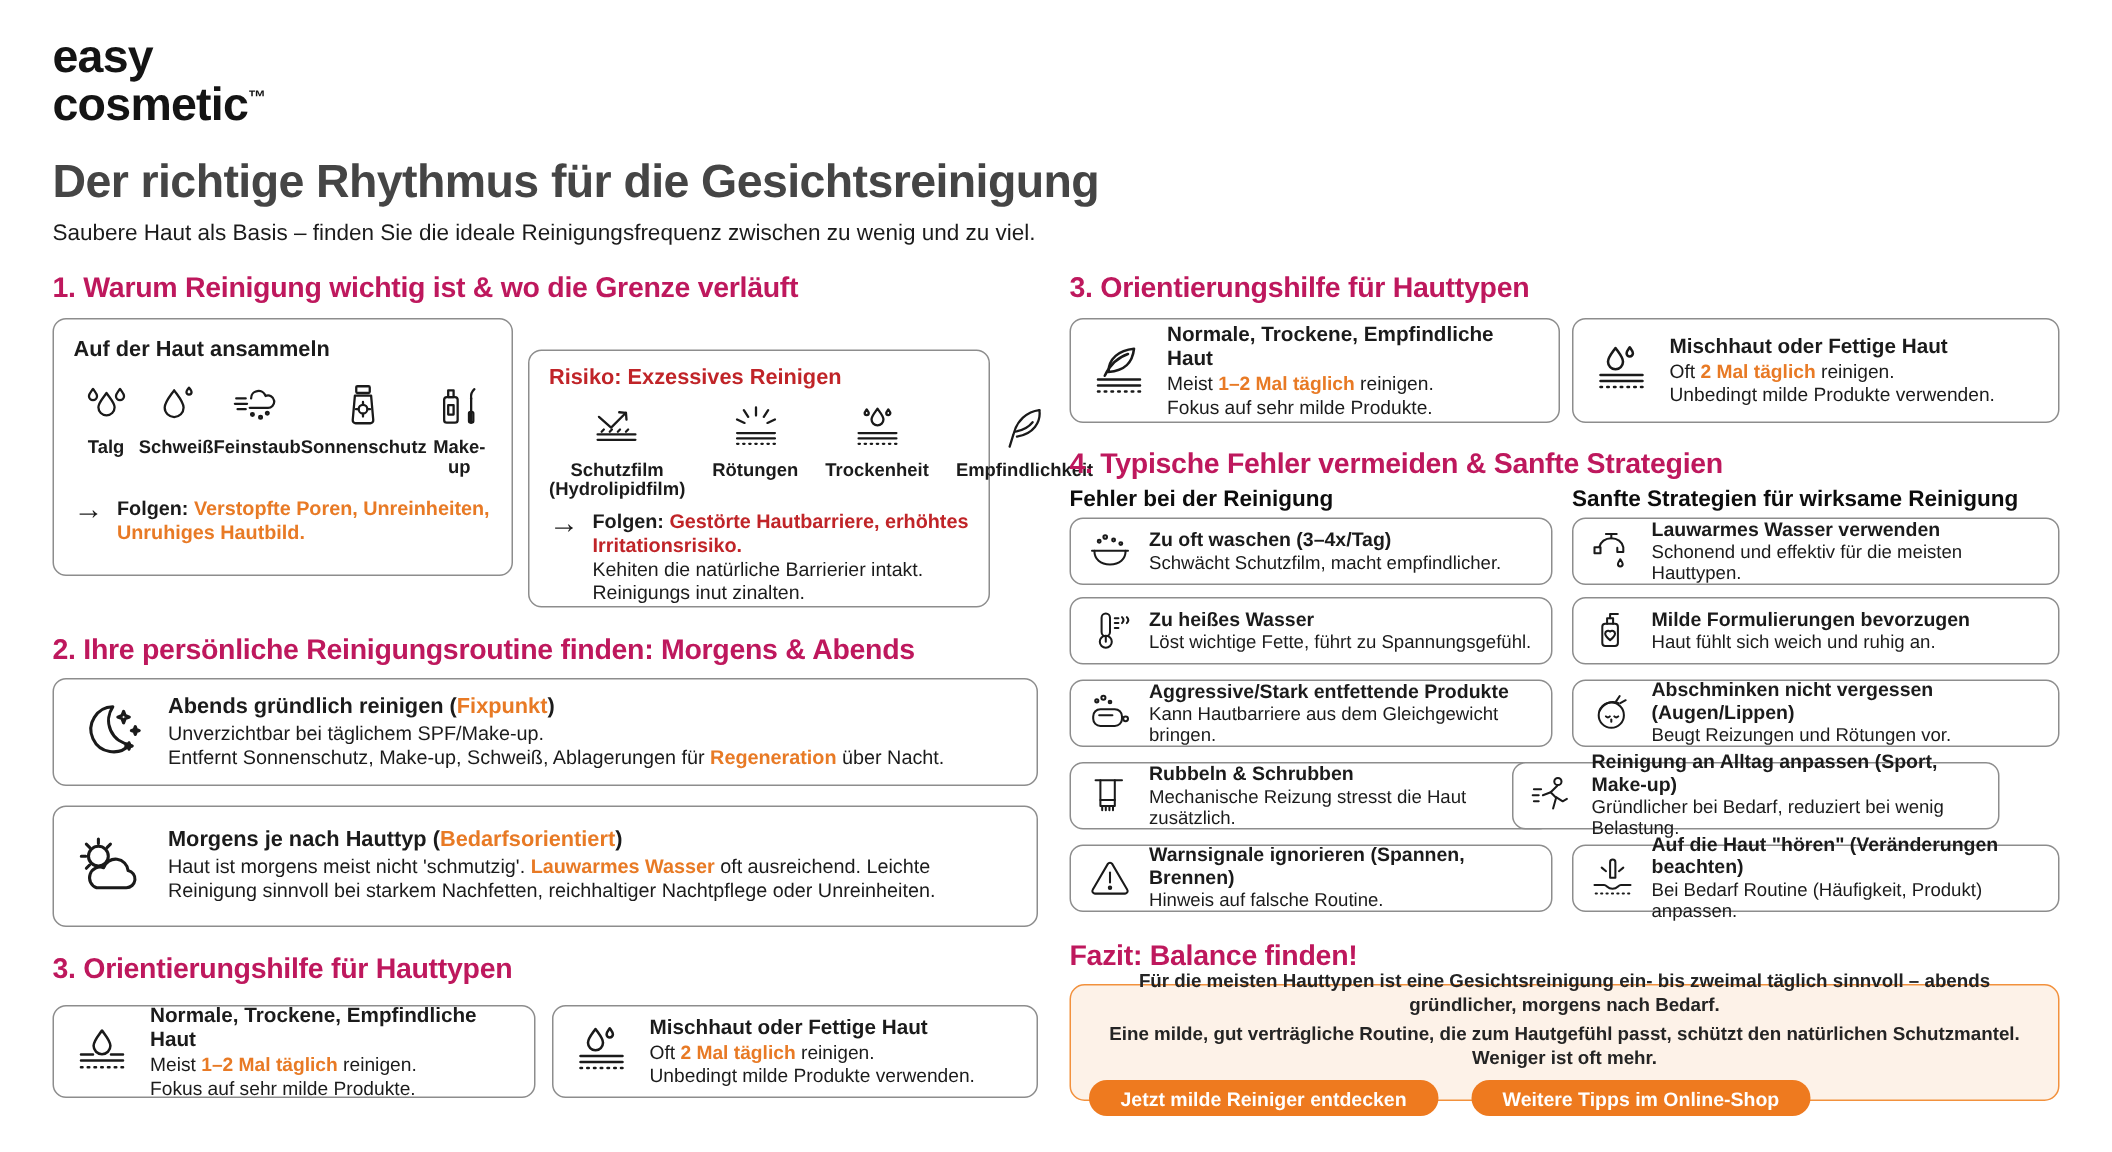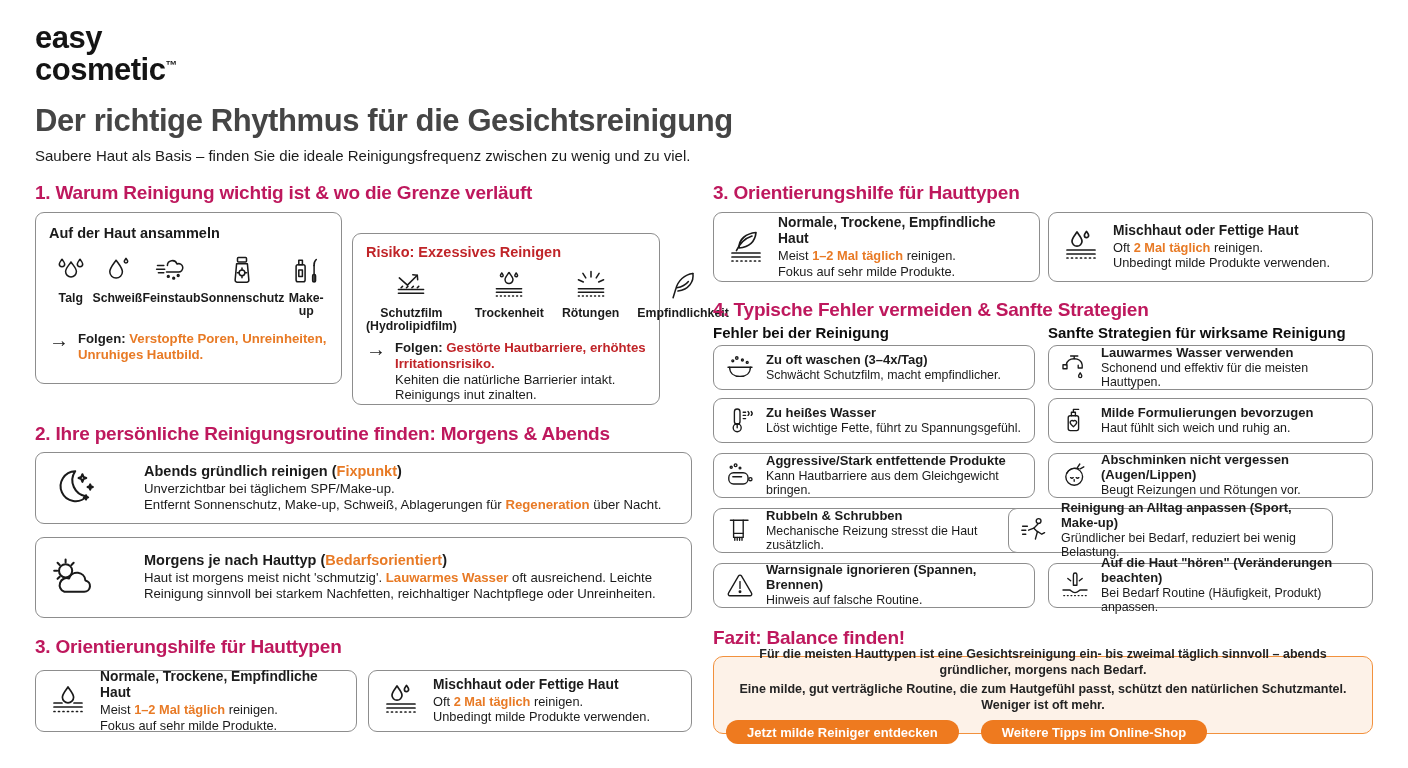--- a/index.html
+++ b/index.html
@@ -36,21 +36,21 @@
   .folgen .arr{font-size:20px;line-height:0.9;flex:none;}
   .orange{color:#e87a25;font-weight:700;}
   .redtxt{color:#c02428;font-weight:700;}
   .note{font-size:13px;line-height:1.2;font-weight:400;color:#1b1b1b;}
 
   
   .bigcard{display:flex;align-items:center;gap:14px;padding:0 14px;}
   #s2-card1{left:35px;top:452px;width:657px;height:72px;}
   #s2-card2{left:35px;top:537px;width:657px;height:81px;}
   .bigcard .icon svg{width:48px;height:48px;}
-  .bigcard .txt{line-height:1.24;margin-left:32px;}
+  .bigcard .txt{line-height:1.24;}
   .ct{font-size:14.5px;font-weight:700;}
   .cb{font-size:13.2px;}
 
   
   .skincard{display:flex;align-items:center;gap:12px;padding:0 12px;}
   #s3r-card1{left:713px;top:212px;width:327px;height:70px;}
   #s3r-card2{left:1048px;top:212px;width:325px;height:70px;}
   #s3l-card1{left:35px;top:670px;width:322px;height:62px;}
   #s3l-card2{left:368px;top:670px;width:324px;height:62px;}
   .skincard .icon svg{width:40px;height:40px;}
@@ -165,38 +165,38 @@
               <path d="M22 7.6l5 .4.4 5"></path>
               <path d="M6 24h28M6 28h28"></path>
               <path d="M9 22l1.6-1.6M15 22l1.6-1.6M21 22l1.6-1.6M27 22l1.6-1.6"></path>
             </svg>
           </span>
         <span class="lbl">Schutzfilm (Hydrolipidfilm)</span>
       </div>
       <div class="iconitem">
         <span class="icon">
             <svg viewBox="0 0 40 40">
+              <path d="M20 4v6M11 6l3.2 5M29 6l-3.2 5M6 13l5.5 2.5M34 13l-5.5 2.5"></path>
+              <path d="M6 23h28M6 27h28"></path>
+              <path stroke-dasharray="1 3.5" d="M6 31h28"></path>
+            </svg>
+          </span>
+        <span class="lbl">Rötungen</span>
+      </div>
+      <div class="iconitem">
+        <span class="icon">
+            <svg viewBox="0 0 40 40">
               <path d="M20 5c-2.4 3.3-4.4 5.5-4.4 7.9a4.4 4.4 0 0 0 8.8 0C24.4 10.5 22.4 8.3 20 5z"></path>
               <path d="M12 5.5c-.8 1.1-1.5 1.9-1.5 2.7a1.5 1.5 0 0 0 3 0c0-.8-.7-1.6-1.5-2.7z"></path>
               <path d="M28 5.5c-.8 1.1-1.5 1.9-1.5 2.7a1.5 1.5 0 0 0 3 0c0-.8-.7-1.6-1.5-2.7z"></path>
               <path d="M6 23h28M6 27h28"></path>
               <path stroke-dasharray="1 3.5" d="M6 31h28"></path>
             </svg>
           </span>
         <span class="lbl">Trockenheit</span>
-      </div>
-      <div class="iconitem">
-        <span class="icon">
-            <svg viewBox="0 0 40 40">
-              <path d="M20 4v6M11 6l3.2 5M29 6l-3.2 5M6 13l5.5 2.5M34 13l-5.5 2.5"></path>
-              <path d="M6 23h28M6 27h28"></path>
-              <path stroke-dasharray="1 3.5" d="M6 31h28"></path>
-            </svg>
-          </span>
-        <span class="lbl">Rötungen</span>
       </div>
       <div class="iconitem">
         <span class="icon">
             <svg viewBox="0 0 40 40">
               <path d="M31 6C22 7 14 14 11.8 24L9 33"></path>
               <path d="M31 6c1.4 9-4.6 18-16.6 19.6"></path>
               <path d="M13 22c4.6-.8 9.4-2.4 13-7"></path>
             </svg>
           </span>
         <span class="lbl">Empfindlichkeit</span>

